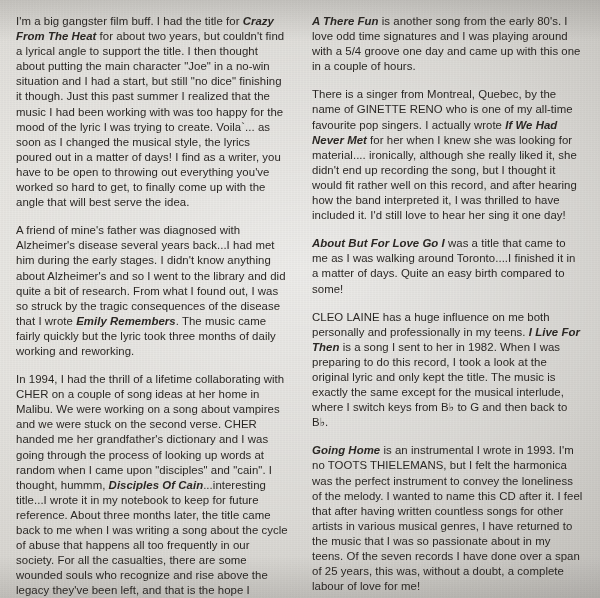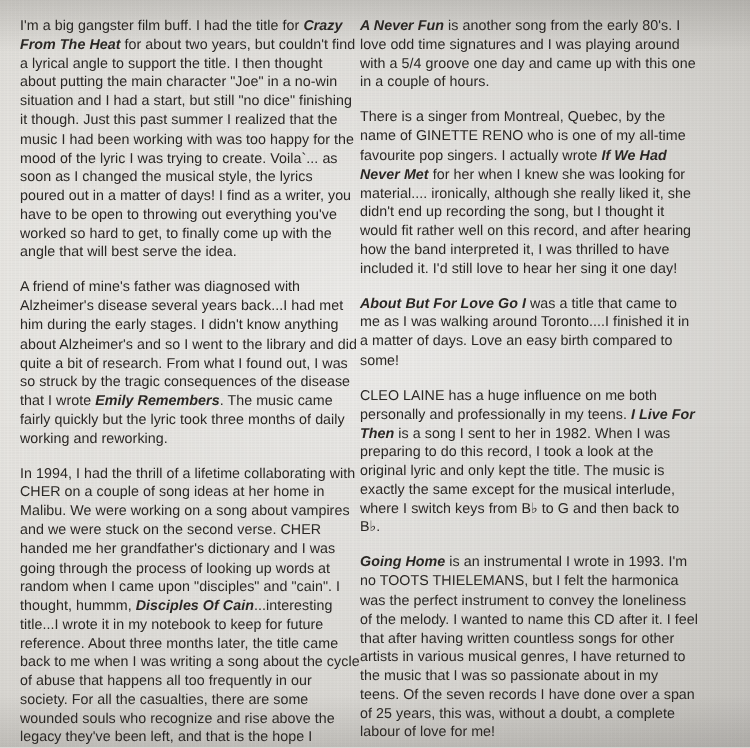--- a/index.html
+++ b/index.html
@@ -40,20 +40,21 @@
     position: absolute;
     inset: 0;
     pointer-events: none;
     background: linear-gradient(180deg, rgba(80,78,74,0.18) 0%, rgba(255,255,255,0) 7%, rgba(255,255,255,0) 93%, rgba(80,78,74,0.16) 100%);
   }
   .columns {
     position: relative;
     display: flex;
     height: 100%;
     z-index: 2;
+    justify-content: space-between;
   }
   .col {
     width: 272px;
     flex: 0 0 272px;
   }
   p {
     margin: 0 0 13px 0;
     font-size: 11.4px;
     line-height: 15.1px;
     color: #2a2724;
@@ -68,20 +69,20 @@
 <body>
 
 <div class="page">
   <div class="columns">
     <div class="col" id="col-left">
         <p><span>I'm a big gangster film buff. I had the title for </span><span class="t">Crazy From The Heat</span><span> for about two years, but couldn't find a lyrical angle to support the title. I then thought about putting the main character "Joe" in a no-win situation and I had a start, but still "no dice" finishing it though. Just this past summer I realized that the music I had been working with was too happy for the mood of the lyric I was trying to create. Voila`... as soon as I changed the musical style, the lyrics poured out in a matter of days! I find as a writer, you have to be open to throwing out everything you've worked so hard to get, to finally come up with the angle that will best serve the idea.</span></p>
         <p><span>A friend of mine's father was diagnosed with Alzheimer's disease several years back...I had met him during the early stages. I didn't know anything about Alzheimer's and so I went to the library and did quite a bit of research. From what I found out, I was so struck by the tragic consequences of the disease that I wrote </span><span class="t">Emily Remembers</span><span>. The music came fairly quickly but the lyric took three months of daily working and reworking.</span></p>
         <p><span>In 1994, I had the thrill of a lifetime collaborating with CHER on a couple of song ideas at her home in Malibu. We were working on a song about vampires and we were stuck on the second verse. CHER handed me her grandfather's dictionary and I was going through the process of looking up words at random when I came upon "disciples" and "cain". I thought, hummm, </span><span class="t">Disciples Of Cain</span><span>...interesting title...I wrote it in my notebook to keep for future reference. About three months later, the title came back to me when I was writing a song about the cycle of abuse that happens all too frequently in our society. For all the casualties, there are some wounded souls who recognize and rise above the legacy they've been left, and that is the hope I wanted to instill in the final verse.</span></p>
       </div>
     <div class="col" id="col-right">
-        <p><span class="t">A Never Fun</span><span> is another song from the early 80's. I love odd time signatures and I was playing around with a 5/4 groove one day and came up with this one in a couple of hours.</span></p>
+        <p><span class="t">A There Fun</span><span> is another song from the early 80's. I love odd time signatures and I was playing around with a 5/4 groove one day and came up with this one in a couple of hours.</span></p>
         <p><span>There is a singer from Montreal, Quebec, by the name of GINETTE RENO who is one of my all-time favourite pop singers. I actually wrote </span><span class="t">If We Had Never Met</span><span> for her when I knew she was looking for material.... ironically, although she really liked it, she didn't end up recording the song, but I thought it would fit rather well on this record, and after hearing how the band interpreted it, I was thrilled to have included it. I'd still love to hear her sing it one day!</span></p>
-        <p><span class="t">About But For Love Go I</span><span> was a title that came to me as I was walking around Toronto....I finished it in a matter of days. Love an easy birth compared to some!</span></p>
+        <p><span class="t">About But For Love Go I</span><span> was a title that came to me as I was walking around Toronto....I finished it in a matter of days. Quite an easy birth compared to some!</span></p>
         <p><span>CLEO LAINE has a huge influence on me both personally and professionally in my teens. </span><span class="t">I Live For Then</span><span> is a song I sent to her in 1982. When I was preparing to do this record, I took a look at the original lyric and only kept the title. The music is exactly the same except for the musical interlude, where I switch keys from B♭ to G and then back to B♭.</span></p>
         <p><span class="t">Going Home</span><span> is an instrumental I wrote in 1993. I'm no TOOTS THIELEMANS, but I felt the harmonica was the perfect instrument to convey the loneliness of the melody. I wanted to name this CD after it. I feel that after having written countless songs for other artists in various musical genres, I have returned to the music that I was so passionate about in my teens. Of the seven records I have done over a span of 25 years, this was, without a doubt, a complete labour of love for me!</span></p>
       </div>
   </div>
 </div>
 
 </body></html>

